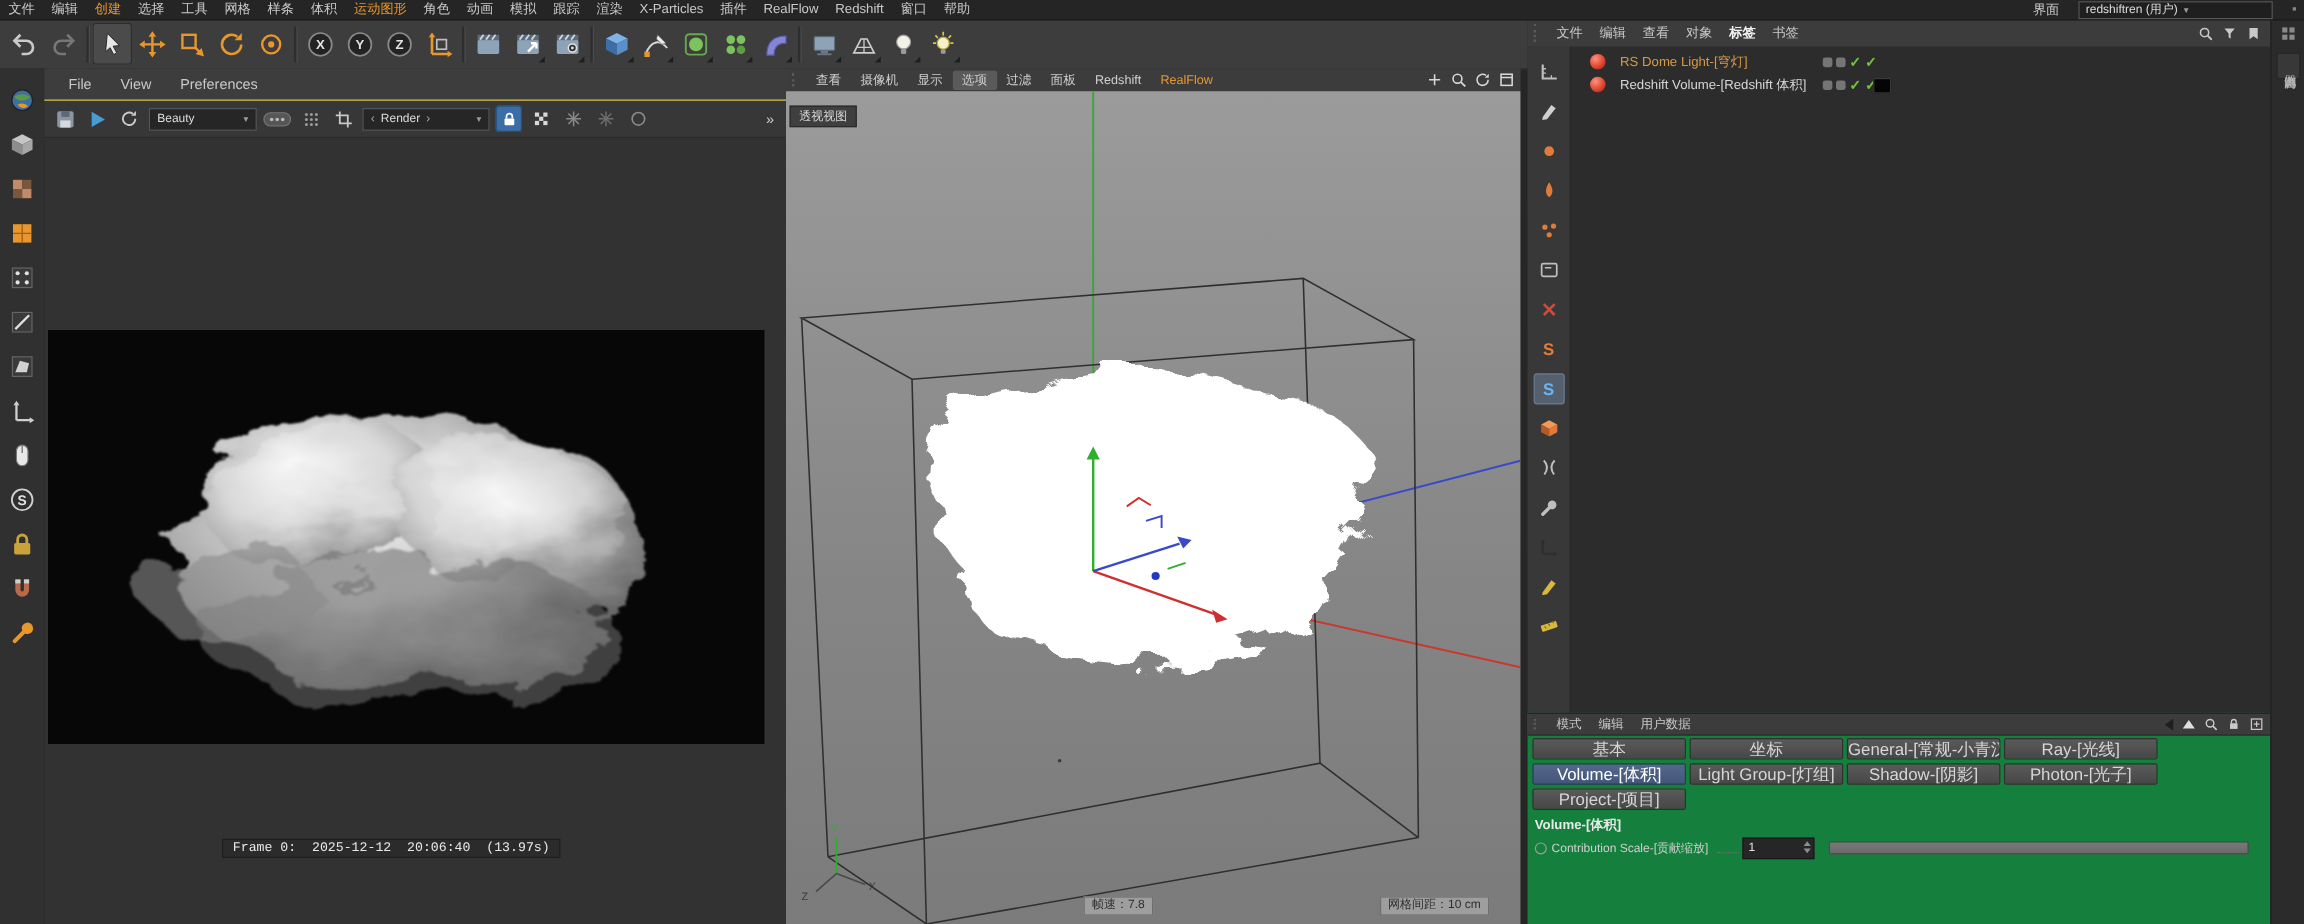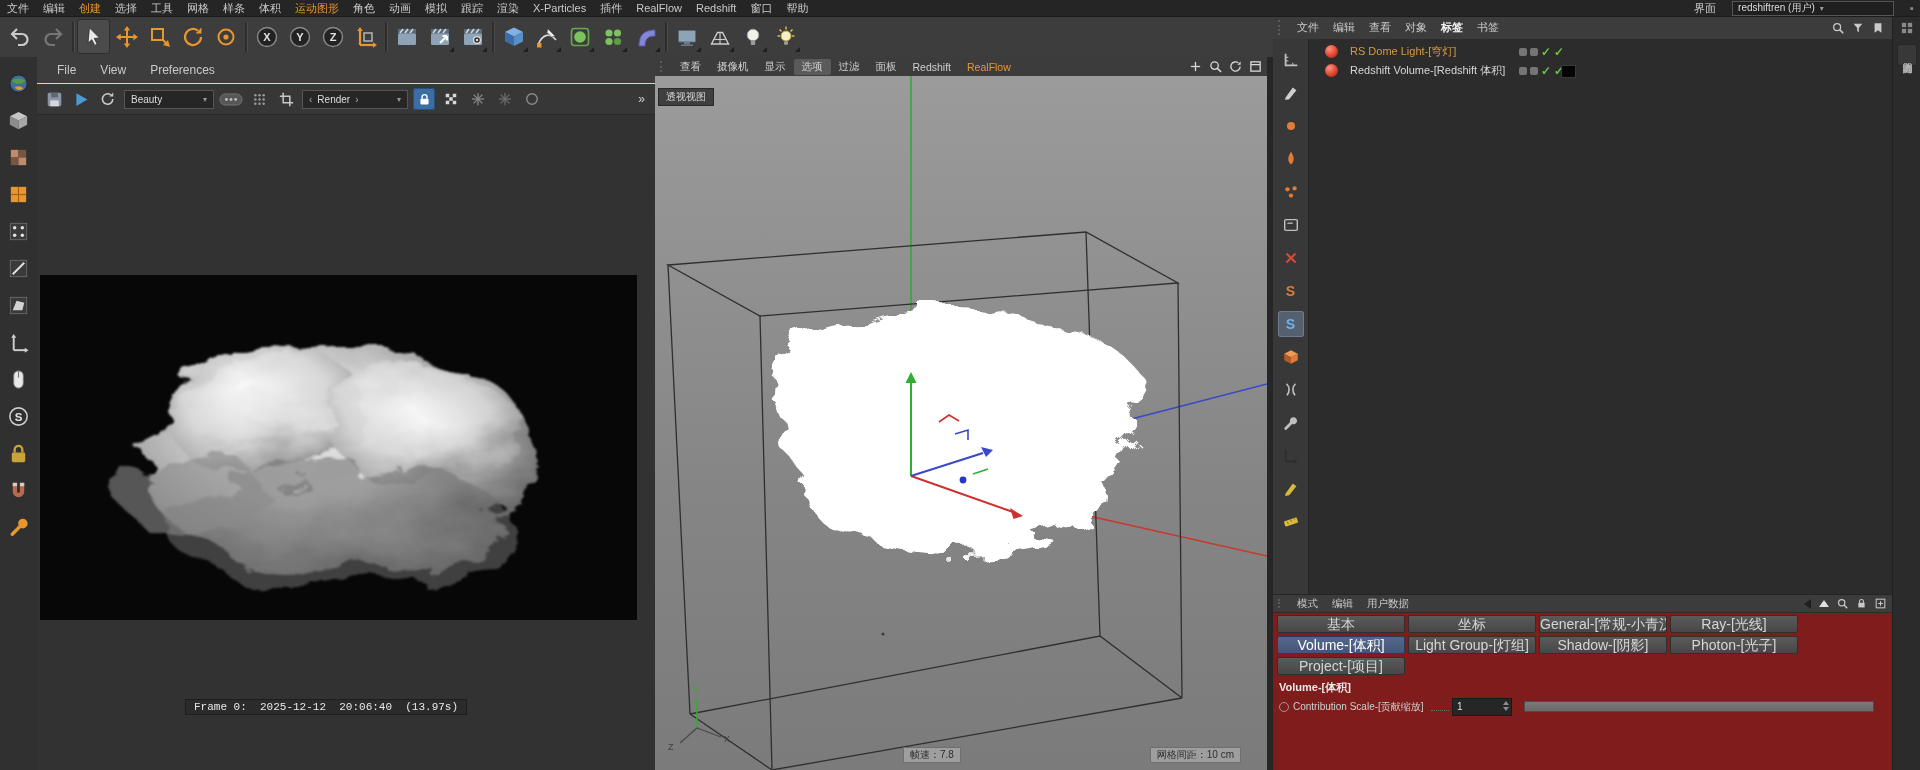--- a/index.html
+++ b/index.html
@@ -83,21 +83,21 @@
   #om-tree{position:absolute;left:36px;top:0;right:0;bottom:0;background:#2c2c2c;padding-top:3px;}
   .om-row{position:relative;height:19px;display:flex;align-items:center;gap:12px;padding-left:16px;font-size:11px;color:#d6d6d6;}
   .om-row.sel{color:#d79a43;}
   .orb{width:13px;height:13px;border-radius:50%;flex:none;
        background:radial-gradient(circle at 35% 30%,#ff9180,#df4630 55%,#8c1d10);}
   .om-ctrl{position:absolute;left:210px;display:flex;align-items:center;gap:3px;}
   .vischip{width:8px;height:8px;border-radius:2px;background:#757575;}
   .check{color:#6fc243;font-size:12px;font-weight:bold;line-height:1;}
   .swatch{position:absolute;left:252px;top:4px;width:13px;height:11px;background:#050505;border:1px solid #3a3a3a;}
 
-  #am{position:absolute;left:0;bottom:0;right:0;height:175px;background:#7f1d1d;border-top:1px solid #242424;overflow:hidden;}
+  #am{position:absolute;left:0;bottom:0;right:0;height:175px;background:#15803d;border-top:1px solid #242424;overflow:hidden;}
   .am-menu{height:17px;display:flex;align-items:center;background:#3c3c3c;font-size:10.5px;color:#c9c9c9;
            padding-left:2px;border-bottom:1px solid #2c2c2c;}
   .am-mi{padding:0 7px;}
   .am-right{margin-left:auto;display:flex;gap:8px;align-items:center;padding-right:6px;}
   .tri-left{width:0;height:0;border-top:5px solid transparent;border-bottom:5px solid transparent;border-right:7px solid #1f1f1f;}
   .tri-up{width:0;height:0;border-left:5px solid transparent;border-right:5px solid transparent;border-bottom:7px solid #e0e0e0;}
   .am-title{height:23px;display:flex;align-items:center;gap:6px;padding-left:6px;font-size:11px;color:#dedede;}
   .am-tabs{padding:2px 0 0 4px;}
   .tabrow{display:flex;gap:3px;margin-bottom:3px;}
   .tab{width:126px;height:16px;line-height:16px;text-align:center;font-size:14px;color:#d6d6d6;

